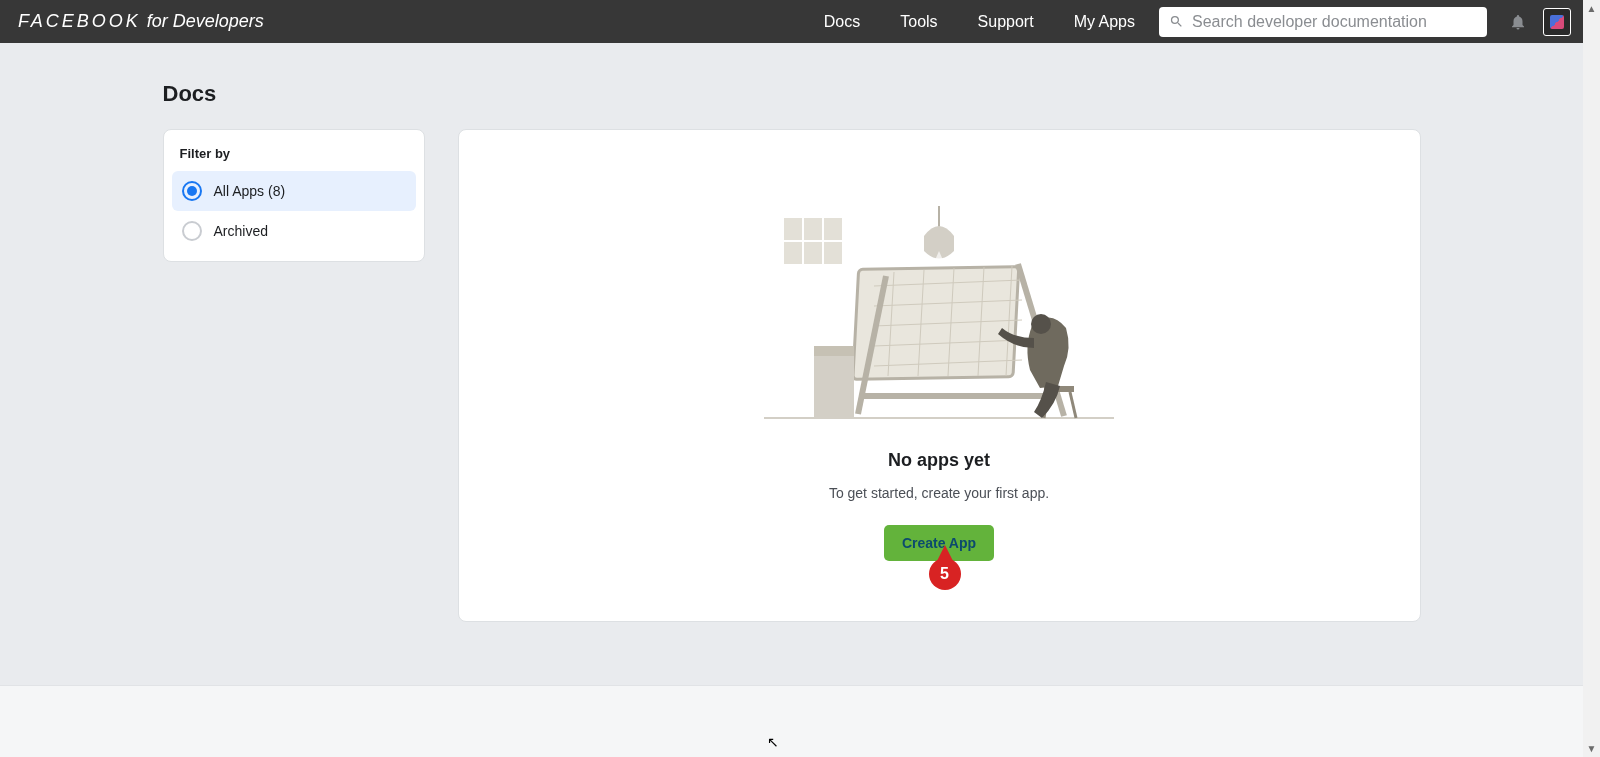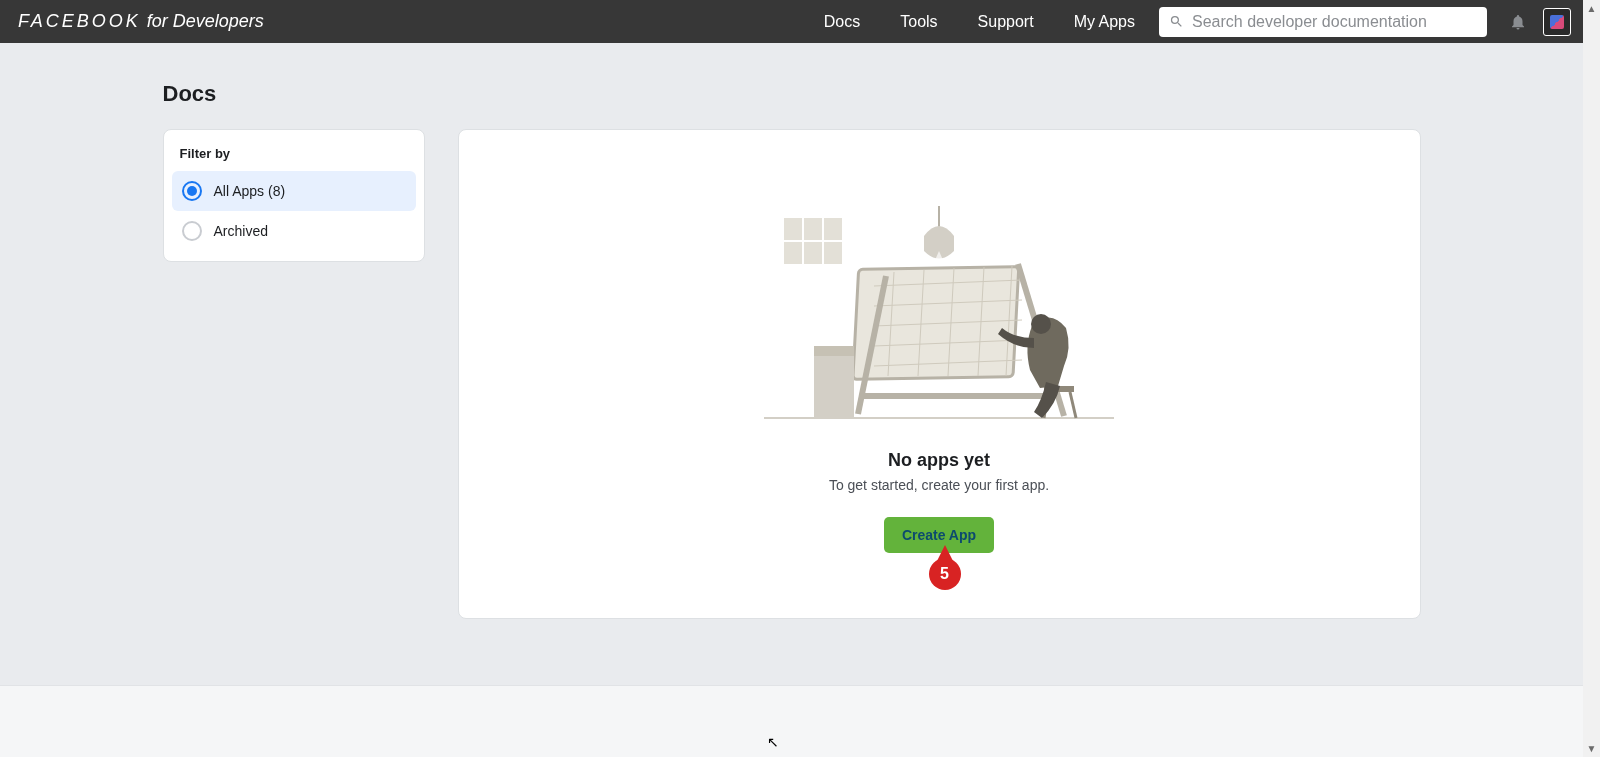--- a/index.html
+++ b/index.html
@@ -184,21 +184,21 @@
     .illus-wrap {
       width: 350px;
       height: 220px;
       position: relative;
       margin-bottom: 24px;
     }
     .empty-title {
       font-size: 18px;
       font-weight: 700;
       color: #1c1e21;
-      margin-bottom: 6px;
+      margin-bottom: 14px;
     }
     .empty-sub {
       font-size: 14px;
       color: #4b4f56;
       margin-bottom: 24px;
     }
     .create-btn {
       background: #63b33b;
       color: #0c4a6e;
       font-size: 14px;

